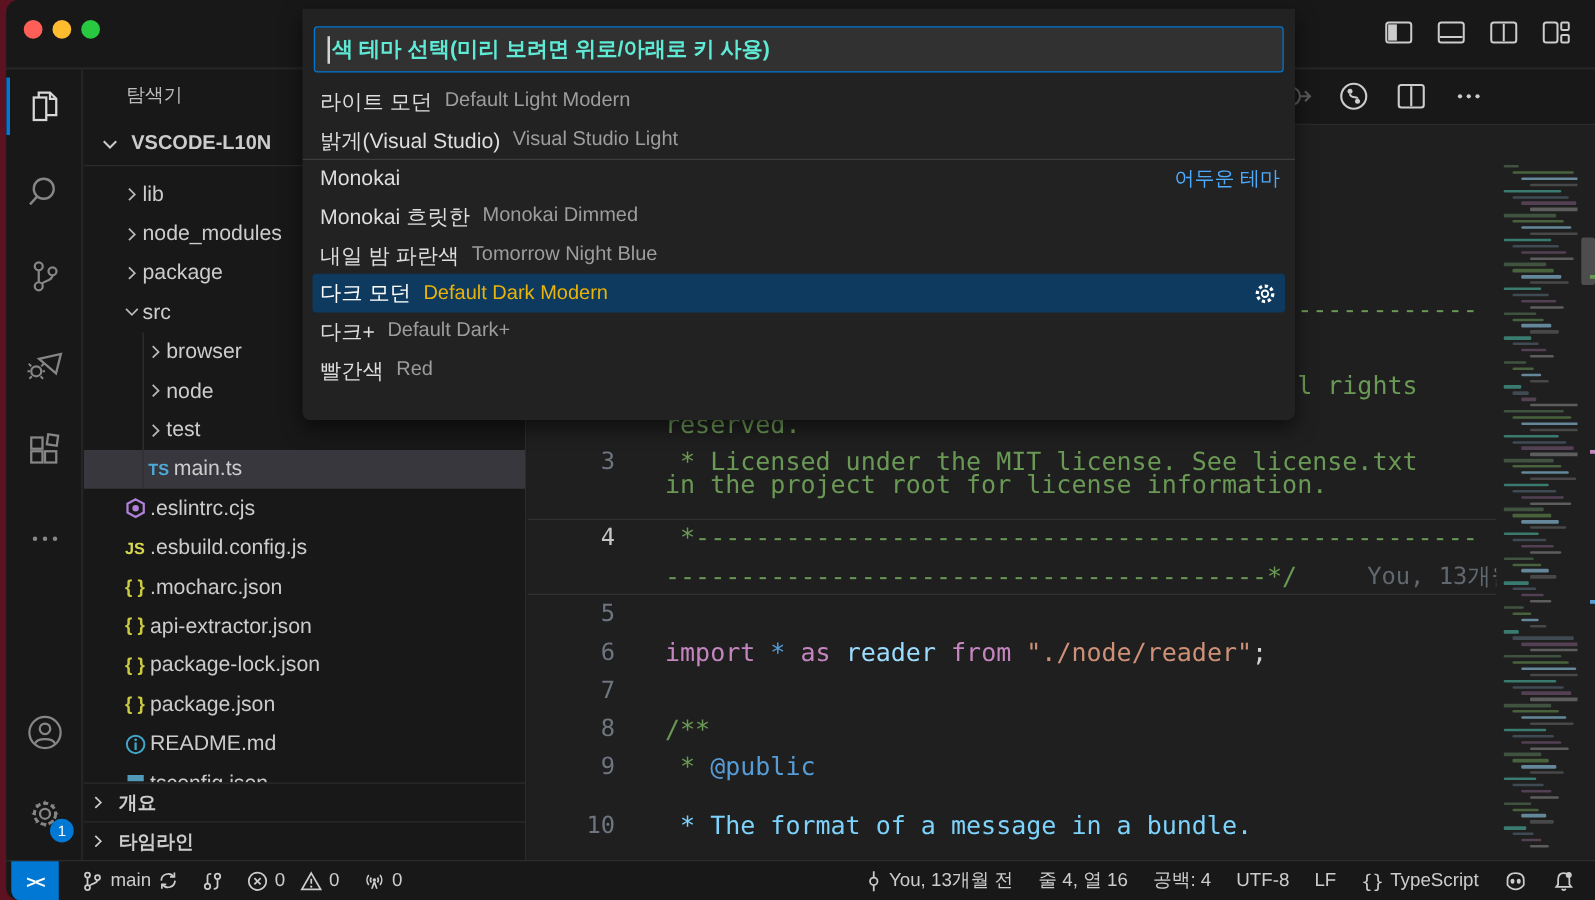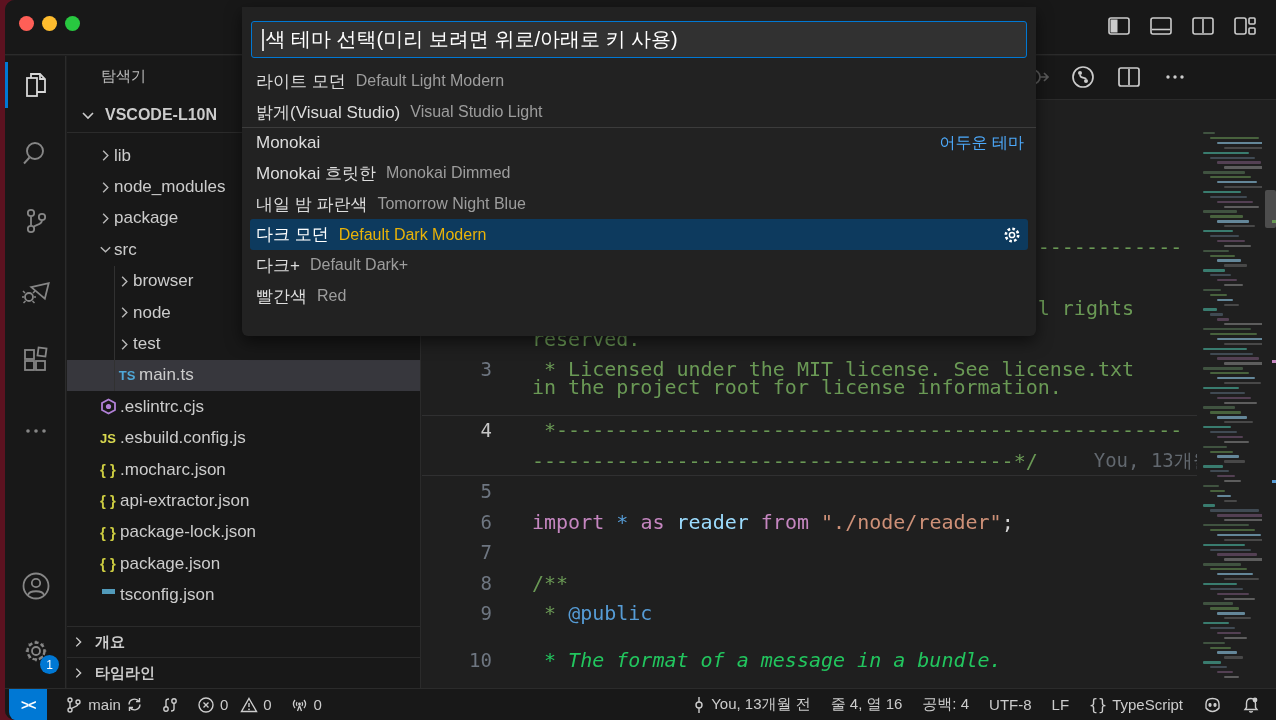--- a/index.html
+++ b/index.html
@@ -66,21 +66,21 @@
   .sb-item { display:flex; align-items:center; gap:5px; }
   .remote { background:#0078d4; color:#fff; height:32px; padding:0 12px; display:flex; align-items:center;
             border-radius:0 0 0 9px; font-weight:bold; letter-spacing:-1px; font-size:14px; }
 
   
   .quickpick { position:absolute; left:237px; top:7px; width:794px; height:329px; background:#222222;
                border-radius:0 0 6px 6px; box-shadow:0 6px 16px rgba(0,0,0,.55); overflow:hidden; z-index:50; }
   .qp-inputwrap { position:absolute; left:9px; top:14px; width:776px; height:37px; background:#313131;
                   border:1px solid #0078d4; border-radius:3px; display:flex; align-items:center; padding:0 10px; }
   .qp-caret { width:1.5px; height:22px; background:#d4d4d4; margin-right:2px; }
-  .qp-placeholder { color:#ffffff; font-size:20px; }
+  .qp-placeholder { color:#5eead4; font-size:17px;font-weight:bold; }
   .qp-list { position:absolute; left:0; top:59px; width:100%; }
   .qp-item { height:30.7px; display:flex; align-items:center; padding:0 12px 0 14px; font-size:17px; color:#dddddd; }
   .qp-item .desc { color:#9d9d9d; font-size:16px; margin-left:10px; }
   .qp-item .rlabel { margin-left:auto; color:#4daafc; font-size:16px; }
   .qp-item.sep { border-top:1px solid #3c3c3c; }
   .qp-item.sel { background:#0d3a5e; color:#ffffff; border-radius:3px; margin:0 8px; padding:0 6px; }
   .qp-item.sel .desc { color:#eab308; }
   .qp-item .gear { margin-left:auto; display:flex; }
   svg { flex:none; }
 </style>
@@ -290,20 +290,30 @@
           <span class="ficon">
             <span style="color:#cbcb41;font-size:15px">{ }</span>
           </span>
           <span>package-lock.json</span>
         </div>
         <div class="tree-row" style="padding-left: 29px;">
           <span class="ficon">
             <span style="color:#cbcb41;font-size:15px">{ }</span>
           </span>
           <span>package.json</span>
+        </div>
+        <div class="tree-row" style="padding-left: 29px;">
+          <span class="ficon">
+            <svg width="17" height="17" viewBox="0 0 17 17">
+              <circle cx="8.5" cy="8.5" r="7" fill="none" stroke="#42a5c5" stroke-width="1.6"></circle>
+              <circle cx="8.5" cy="4.8" r="1.1" fill="#42a5c5"></circle>
+              <rect x="7.6" y="7" width="1.8" height="6" fill="#42a5c5"></rect>
+            </svg>
+          </span>
+          <span>README.md</span>
         </div>
         <div class="tree-row" style="padding-left: 29px;">
           <span class="ficon">
             <svg width="17" height="17" viewBox="0 0 17 17">
               <rect x="2" y="2" width="13" height="5" fill="#519aba"></rect>
             </svg>
           </span>
           <span>tsconfig.json</span>
         </div>
       </div>
@@ -379,21 +389,21 @@
         <div class="crow" style="top: 223.5px;"><span class="ctext"><span style="color: rgb(106, 153, 85);">reserved.</span></span></div>
         <div class="crow" style="top: 254px;"><span class="lnum">3</span><span class="ctext"><span style="color: rgb(106, 153, 85);"> * Licensed under the MIT license. See license.txt</span></span></div>
         <div class="crow" style="top: 272px;"><span class="ctext"><span style="color: rgb(106, 153, 85);">in the project root for license information.</span></span></div>
         <div class="crow" style="top: 315px;"><span class="lnum cur">4</span><span class="ctext"><span style="color: rgb(106, 153, 85);"> *----------------------------------------------------</span></span></div>
         <div class="crow" style="top: 345.5px;"><span class="ctext"><span style="color: rgb(106, 153, 85);">----------------------------------------*/</span><span class="blame" style="margin-left: 56px;">You, 13개월 전</span></span></div>
         <div class="crow" style="top: 376px;"><span class="lnum">5</span><span class="ctext"></span></div>
         <div class="crow" style="top: 406.5px;"><span class="lnum">6</span><span class="ctext"><span style="color: rgb(197, 134, 192);">import</span><span style="color: rgb(212, 212, 212);"> </span><span style="color: rgb(86, 156, 214);">*</span><span style="color: rgb(212, 212, 212);"> </span><span style="color: rgb(197, 134, 192);">as</span><span style="color: rgb(212, 212, 212);"> </span><span style="color: rgb(156, 220, 254);">reader</span><span style="color: rgb(212, 212, 212);"> </span><span style="color: rgb(197, 134, 192);">from</span><span style="color: rgb(212, 212, 212);"> </span><span style="color: rgb(206, 145, 120);">"./node/reader"</span><span style="color: rgb(212, 212, 212);">;</span></span></div>
         <div class="crow" style="top: 437px;"><span class="lnum">7</span><span class="ctext"></span></div>
         <div class="crow" style="top: 467.5px;"><span class="lnum">8</span><span class="ctext"><span style="color: rgb(106, 153, 85);">/**</span></span></div>
         <div class="crow" style="top: 498px;"><span class="lnum">9</span><span class="ctext"><span style="color: rgb(106, 153, 85);"> * </span><span style="color: rgb(86, 156, 214);">@public</span></span></div>
-        <div class="crow" style="top: 528.5px; margin-top: 16px;"><span class="lnum">10</span><span class="ctext"><span style="color: #22c55e; font-style: italic;"> * The format of a message in a bundle.</span></span></div>
+        <div class="crow" style="top: 528.5px; margin-top: 16px;"><span class="lnum">10</span><span class="ctext"><span style="color: #7dd3fc;"> * The format of a message in a bundle.</span></span></div>
       </div>
     <div class="minimap" id="minimap">
         <i style="top: 4px; left: 6px; width: 12px; background: rgb(91, 125, 91); opacity: 0.55;"></i>
         <i style="top: 8.9px; left: 13px; width: 49px; background: rgb(106, 153, 85); opacity: 0.55;"></i>
         <i style="top: 13.8px; left: 20px; width: 48px; background: rgb(156, 220, 254); opacity: 0.55;"></i>
         <i style="top: 18.7px; left: 27px; width: 47px; background: rgb(106, 106, 106); opacity: 0.55;"></i>
         <i style="top: 23.6px; left: 6px; width: 46px; background: rgb(78, 201, 176); opacity: 0.55;"></i>
         <i style="top: 28.5px; left: 13px; width: 45px; background: rgb(91, 109, 125); opacity: 0.55;"></i>
         <i style="top: 33.4px; left: 20px; width: 44px; background: rgb(125, 91, 125); opacity: 0.55;"></i>
         <i style="top: 38.3px; left: 27px; width: 43px; background: rgb(143, 143, 143); opacity: 0.55;"></i>

